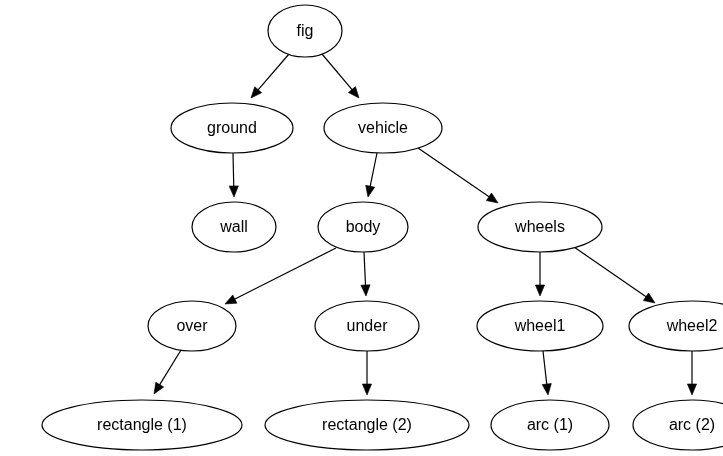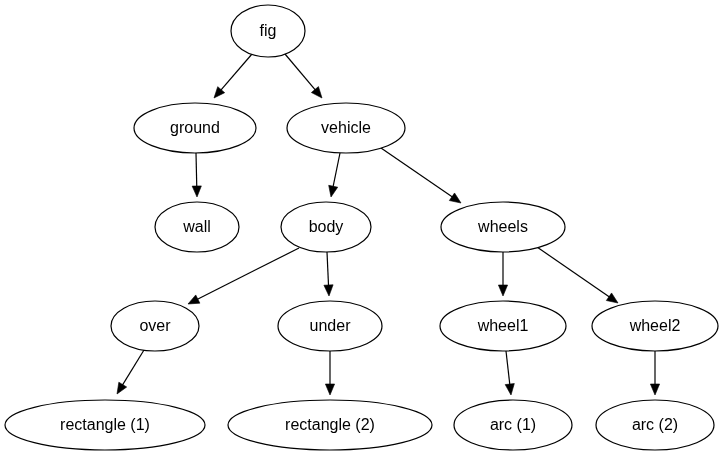--- a/index.html
+++ b/index.html
@@ -11,20 +11,21 @@
     width: 723px;
     height: 456px;
     font-family: "Liberation Sans", sans-serif;
     overflow: hidden;
   }
   #graph-root {
     position: relative;
     width: 582px;
     height: 456px;
     background: #ffffff;
+    margin-left: 37px;
   }
   svg#graph-canvas {
     display: block;
     width: 723px;
     height: 456px;
   }
   .node-ellipse {
     fill: #ffffff;
     stroke: #000000;
     stroke-width: 1.2;

